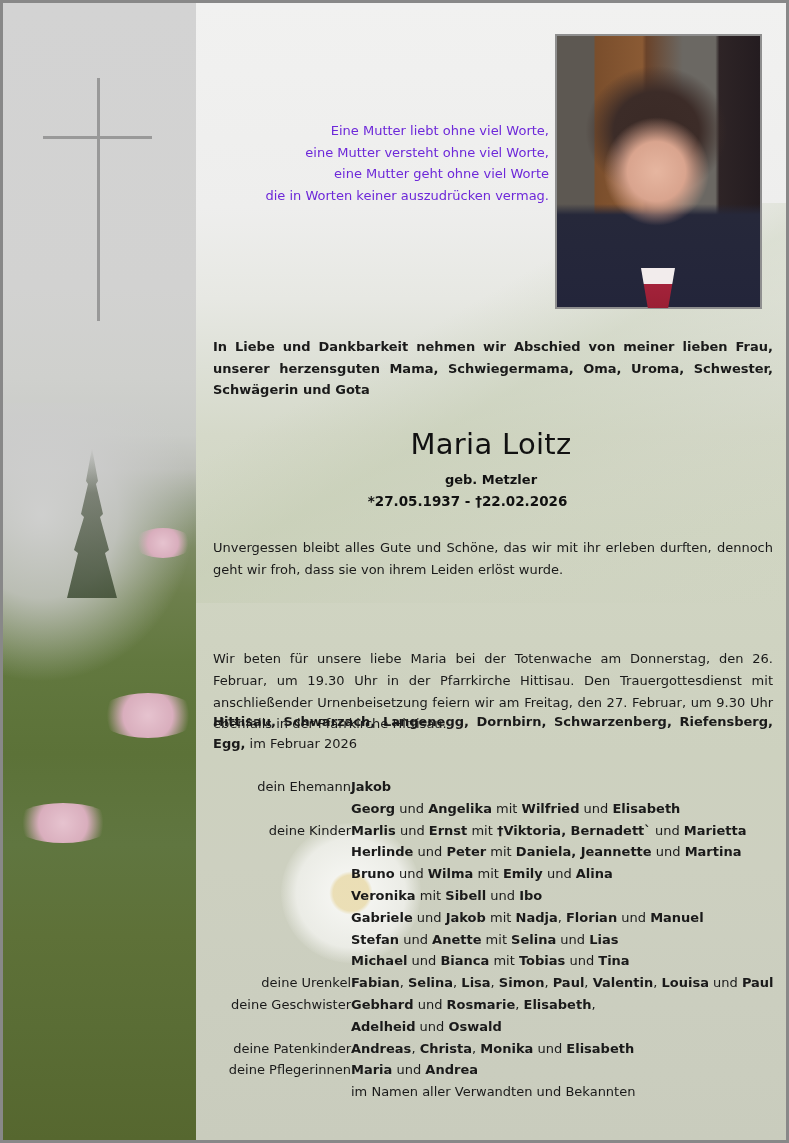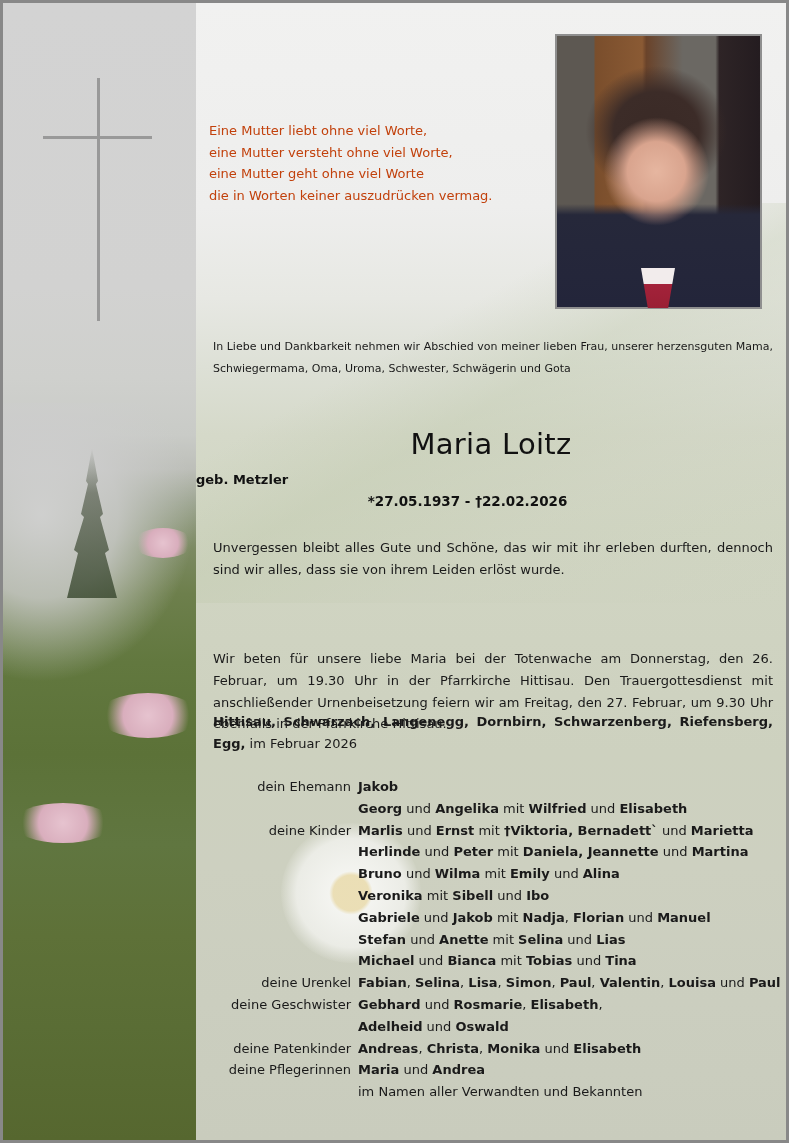--- a/index.html
+++ b/index.html
@@ -73,52 +73,52 @@
       linear-gradient(180deg, rgba(0,0,0,0) 0%, rgba(0,0,0,0) 62%, #26283a 66%, #23253a 100%),
       linear-gradient(90deg, #5d5852 0%, #5d5852 18%, #7a4e2c 19%, #8a5a34 42%, #6a432a 44%, #6b6863 62%, #6b6863 78%, #2e2426 80%, #241c20 100%);
   }
   .photo .shirt {
     position: absolute; left: 84px; top: 232px; width: 34px; height: 40px;
     background: linear-gradient(180deg, #f2ecec 0%, #f2ecec 40%, #a3223a 41%, #9a1f34 100%);
     clip-path: polygon(0 0, 100% 0, 80% 100%, 20% 100%);
   }
   .poem {
     position: absolute; left: 206px; top: 117px; width: 340px;
-    text-align: left; font-size: 13px; line-height: 21.5px; color: #c2410c;
+    text-align: right; font-size: 13px; line-height: 21.5px; color: #6d28d9;
   }
   .intro {
     position: absolute; left: 210px; top: 333px; width: 560px;
     text-align: justify; text-align-last: left;
-    font-size: 11px; line-height: 21.5px; color: #1a1a1a;
+    font-size: 13px; line-height: 21.5px; color: #1a1a1a; font-weight: bold;
   }
   .name {
     position: absolute; left: 193px; top: 424px; width: 590px; text-align: center;
     font-size: 29px; color: #111; letter-spacing: 0.3px;
   }
   .born {
-    position: absolute; left: 193px; top: 469px; width: 590px; text-align: left;
+    position: absolute; left: 193px; top: 469px; width: 590px; text-align: center;
     font-size: 13px; font-weight: bold; color: #111;
   }
   .dates {
     position: absolute; left: 193px; top: 490px; width: 543px; text-align: center;
     font-size: 13.5px; font-weight: bold; color: #111;
   }
   .para {
     position: absolute; left: 210px; width: 560px;
     text-align: justify; text-align-last: left;
     font-size: 13px; line-height: 21.8px; color: #1a1a1a;
   }
   .para p { margin: 0; }
   .places b { font-weight: bold; }
   .family {
     position: absolute; left: 193px; top: 773px; width: 590px;
     font-size: 13px; line-height: 21.8px; color: #1a1a1a;
   }
   .frow { display: flex; }
-  .flabel { width: 155px; text-align: right; padding-right: 7px; flex: none; white-space: nowrap; }
+  .flabel { width: 155px; text-align: right; padding-right: 0; flex: none; white-space: nowrap; }
   .fval { flex: 1; white-space: nowrap; }
   .fval b { font-weight: bold; }
 </style>
 </head>
 <body>
 
 <div class="page">
 
   <div class="strip">
     <div class="fog"></div>
@@ -146,21 +146,21 @@
     <div>die in Worten keiner auszudrücken vermag.</div>
   </div>
 
   <div class="intro">In Liebe und Dankbarkeit nehmen wir Abschied von meiner lieben Frau, unserer herzensguten Mama, Schwiegermama, Oma, Uroma, Schwester, Schwägerin und Gota</div>
 
   <div class="name">Maria Loitz</div>
   <div class="born">geb. Metzler</div>
   <div class="dates">*27.05.1937 - †22.02.2026</div>
 
   <div class="para" style="top:534px;">
-    <p>Unvergessen bleibt alles Gute und Schöne, das wir mit ihr erleben durften, dennoch sind wir alles, dass sie von ihrem Leiden erlöst wurde.</p>
+    <p>Unvergessen bleibt alles Gute und Schöne, das wir mit ihr erleben durften, dennoch geht wir froh, dass sie von ihrem Leiden erlöst wurde.</p>
   </div>
   <div class="para" style="top:599px;margin-top:46px;">
     <p>Wir beten für unsere liebe Maria bei der Totenwache am Donnerstag, den 26. Februar, um 19.30 Uhr in der Pfarrkirche Hittisau. Den Trauergottesdienst mit anschließender Urnenbeisetzung feiern wir am Freitag, den 27. Februar, um 9.30 Uhr ebenfalls in der Pfarrkirche Hittisau.</p>
   </div>
 
   <div class="para places" style="top:708px;">
     <b>Hittisau, Schwarzach, Langenegg, Dornbirn, Schwarzenberg, Riefensberg, Egg,</b><span> im Februar 2026</span>
   </div>
 
   <div class="family" id="family">

